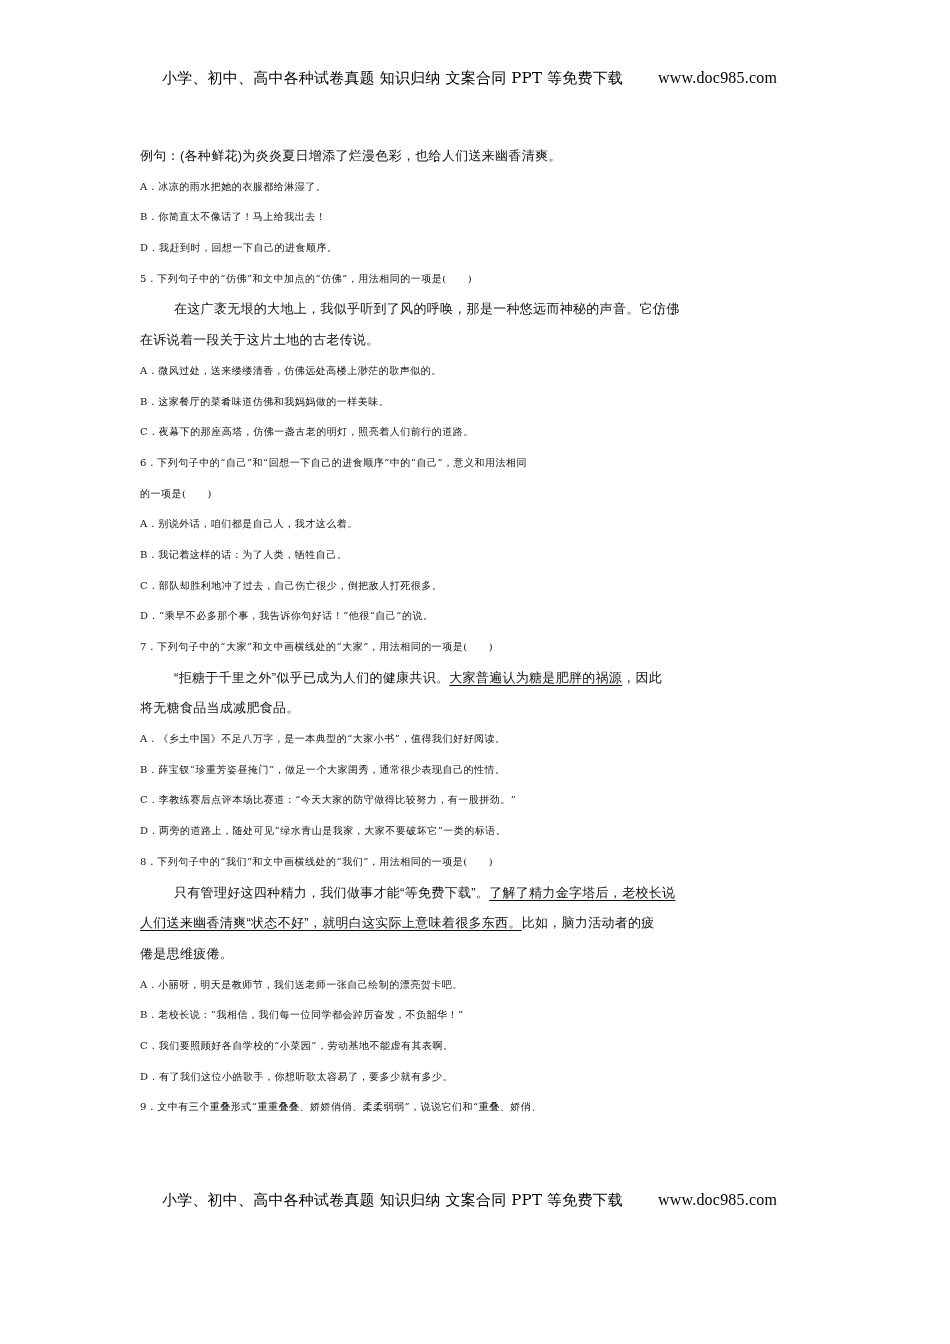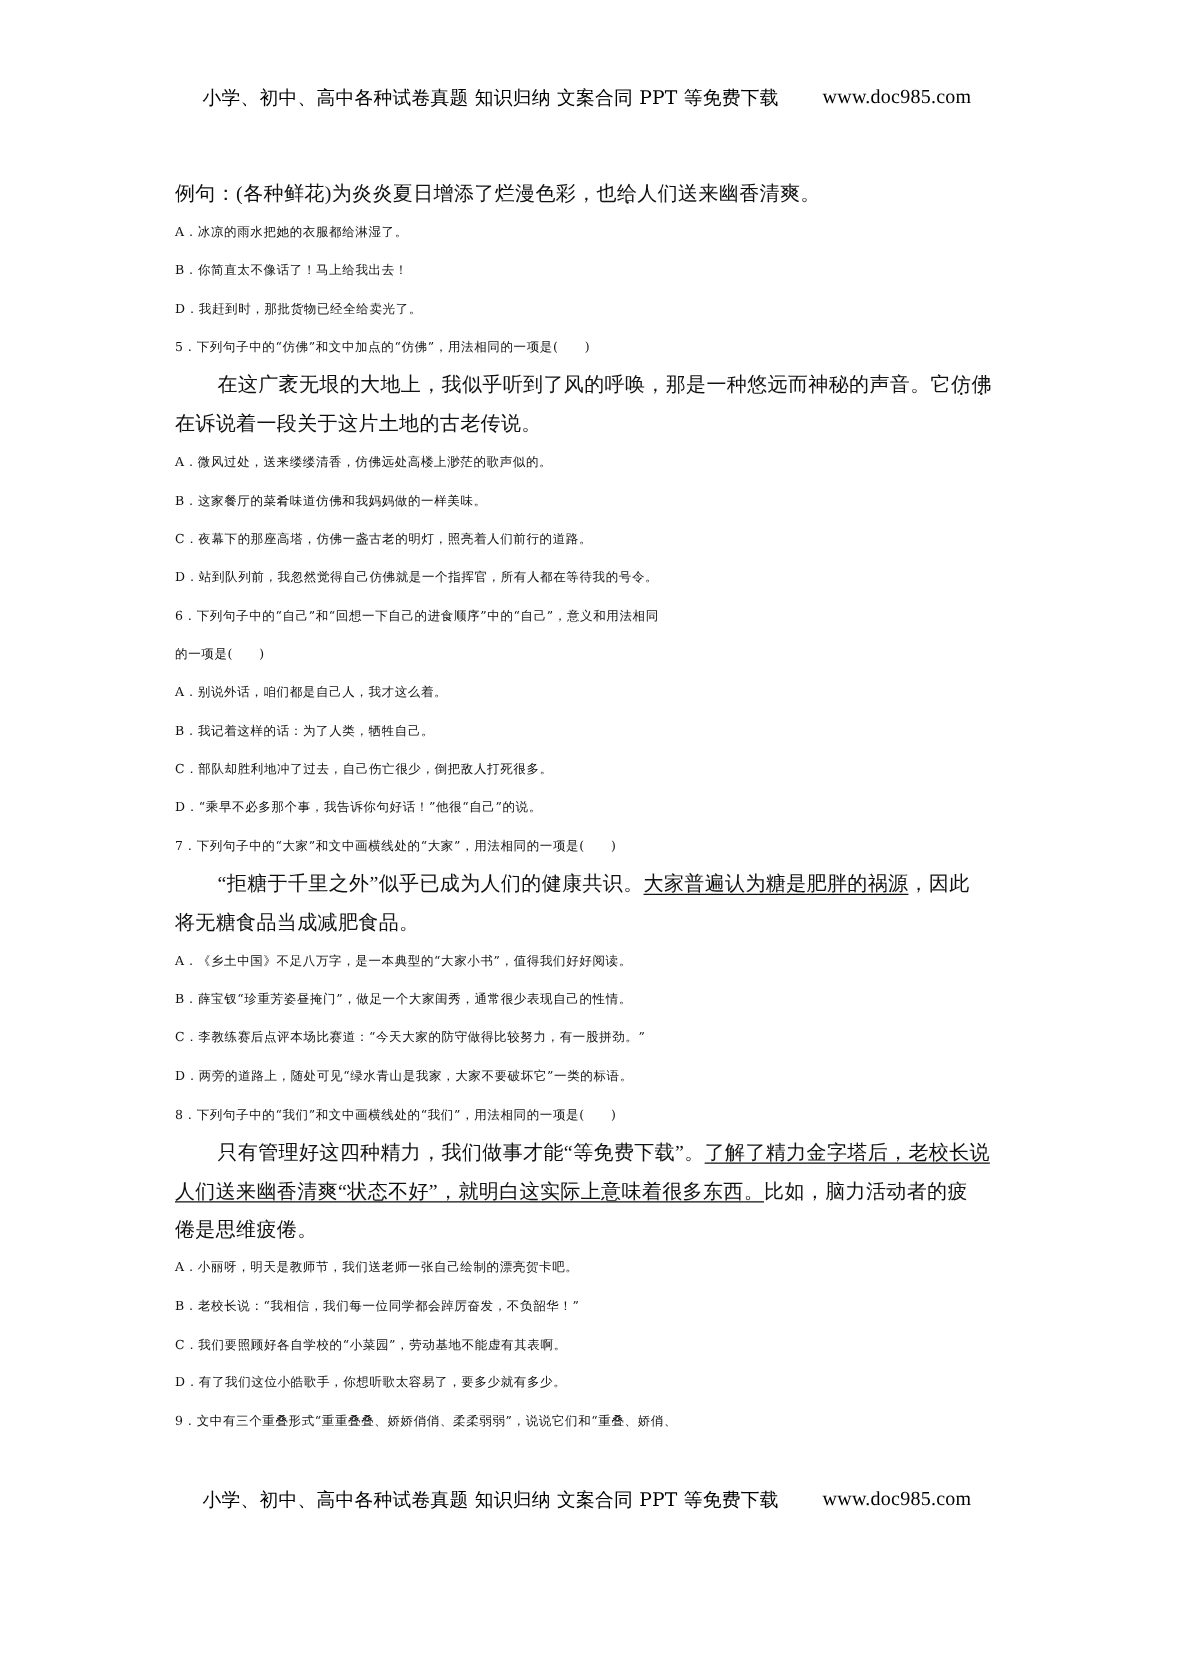--- a/index.html
+++ b/index.html
@@ -5,49 +5,48 @@
   html, body { margin: 0; padding: 0; background: #ffffff; }
   body { width: 950px; height: 1344px; position: relative; overflow: hidden;
          font-family: "DejaVu Serif", "Liberation Serif", serif; color: #111; }
   .hdr { position: absolute; left: 162px; width: 640px; font-size: 15px; white-space: nowrap;
          color: #000000; letter-spacing: 0.2px; }
   .hdr .url { position: absolute; left: 496px; font-family: "Liberation Serif", serif; font-size: 16px; }
   .hdr-top { top: 69px; }
   .hdr-bot { top: 1191px; }
   .content { position: absolute; left: 140px; top: 141px; width: 672px; }
   .ln { height: 30.7px; line-height: 30.7px; font-size: 10px; white-space: nowrap; letter-spacing: 0.5px; }
-  .ln.sans { font-family: Liberation Serif, serif; font-size: 16px; letter-spacing: 0.3px; }
+  .ln.sans { font-family: Liberation Sans, sans-serif; font-size: 13px; letter-spacing: 0.3px; }
   .ind { padding-left: 34px; }
   .u { text-decoration: underline; text-underline-offset: 3px; }
   .dot { position: relative; }
   .dot::after { content: ""; position: absolute; left: 50%; bottom: 1px; width: 2px; height: 2px;
                 margin-left: -1px; background: #111; border-radius: 50%; }
 </style>
 </head>
 <body>
 
 <div class="hdr hdr-top">
   <span>小学、初中、高中各种试卷真题  知识归纳  文案合同  PPT 等免费下载</span>
   <span class="url">www.doc985.com</span>
 </div>
 
 <div class="content">
   <div class="ln sans"><span>例句：(各种鲜花)为炎炎夏日增添了烂漫色彩，也</span><span class="dot">给</span><span>人们送来幽香清爽。</span></div>
 
   <div class="ln">A．冰凉的雨水把她的衣服都给淋湿了。</div>
   <div class="ln">B．你简直太不像话了！马上给我出去！</div>
-  <div class="ln">D．我赶到时，那批货物已经全给卖光了。</div>
+  <div class="ln">D．我赶到时，回想一下自己的进食顺序。</div>
 
   <div class="ln">5．下列句子中的“仿佛”和文中加点的“仿佛”，用法相同的一项是(　　)</div>
   <div class="ln sans ind"><span>在这广袤无垠的大地上，我似乎听到了风的呼唤，那是一种悠远而神秘的声音。它</span><span class="dot">仿</span><span class="dot">佛</span></div>
   <div class="ln sans">在诉说着一段关于这片土地的古老传说。</div>
   <div class="ln">A．微风过处，送来缕缕清香，仿佛远处高楼上渺茫的歌声似的。</div>
   <div class="ln">B．这家餐厅的菜肴味道仿佛和我妈妈做的一样美味。</div>
   <div class="ln">C．夜幕下的那座高塔，仿佛一盏古老的明灯，照亮着人们前行的道路。</div>
-  <div class="ln">D．站到队列前，我忽然觉得自己仿佛就是一个指挥官，所有人都在等待我的号令。</div>
 
   <div class="ln">6．下列句子中的“自己”和“回想一下自己的进食顺序”中的“自己”，意义和用法相同</div>
   <div class="ln">的一项是(　　)</div>
   <div class="ln">A．别说外话，咱们都是自己人，我才这么着。</div>
   <div class="ln">B．我记着这样的话：为了人类，牺牲自己。</div>
   <div class="ln">C．部队却胜利地冲了过去，自己伤亡很少，倒把敌人打死很多。</div>
   <div class="ln">D．“乘早不必多那个事，我告诉你句好话！”他很“自己”的说。</div>
 
   <div class="ln">7．下列句子中的“大家”和文中画横线处的“大家”，用法相同的一项是(　　)</div>
   <div class="ln sans ind"><span>“拒糖于千里之外”似乎已成为人们的健康共识。</span><span class="u">大家普遍认为糖是肥胖的祸源</span><span>，因此</span></div>

